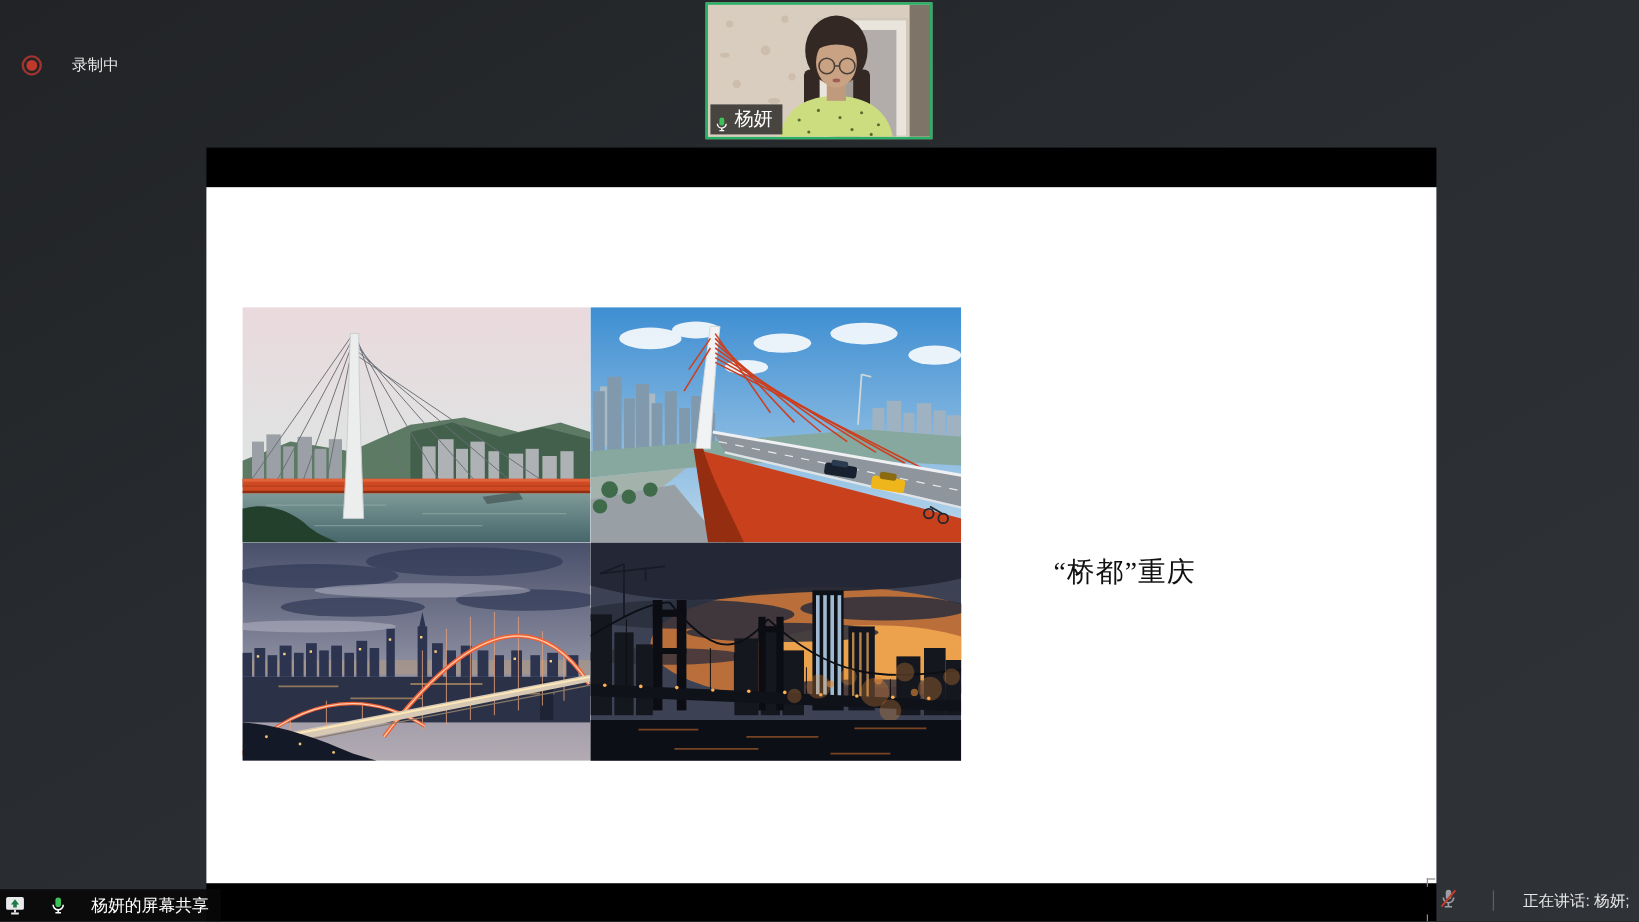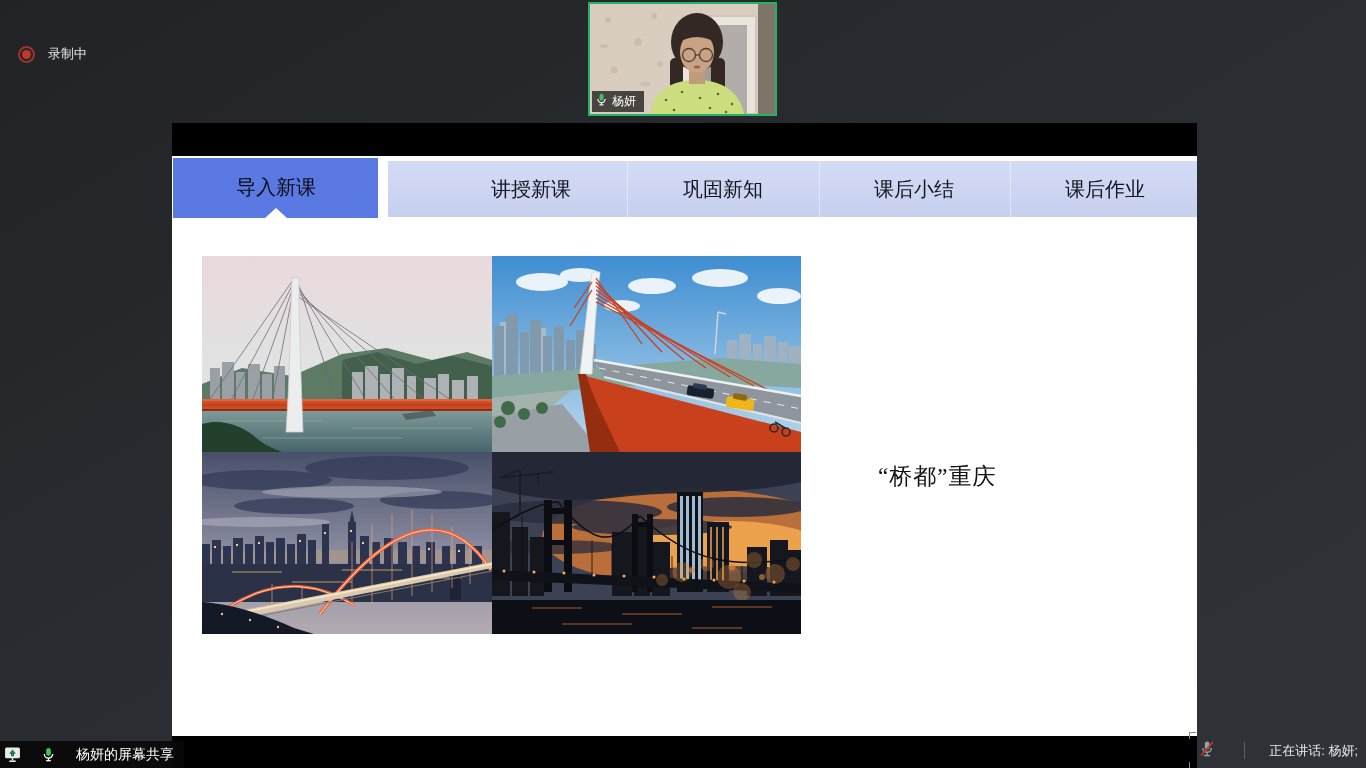--- a/index.html
+++ b/index.html
@@ -1,31 +1,31 @@
 <!DOCTYPE html>
 <html><head>
 <meta charset="utf-8">
 <style>
   html,body{margin:0;padding:0;background:#000;}
   .stage{position:relative;width:1366px;height:768px;overflow:hidden;
          background:linear-gradient(150deg,#212326 0%,#292c30 45%,#2f3237 100%);
          font-family:"Liberation Sans",sans-serif;}
 
   
-  .rec{position:absolute;left:18px;top:45px;display:flex;align-items:center;gap:13px;
+  .rec{position:absolute;left:18px;top:45px;display:flex;align-items:center;gap:25px;
        color:#e6e6e6;font-size:13px;}
   .rec-dot{width:13px;height:13px;border-radius:50%;border:2px solid #9e3430;position:relative;}
   .rec-dot::after{content:"";position:absolute;inset:2px;border-radius:50%;background:#c0392b;}
 
   
   .webcam{position:absolute;left:588px;top:2px;width:185px;height:110px;
           border:2px solid #25b264;background:#d8cdbf;}
   .webcam svg{display:block;}
-  .nametag{position:absolute;left:2px;bottom:2px;display:flex;align-items:flex-start;gap:4px;
-           background:rgba(16,16,16,.72);color:#fff;font-size:12px;padding:2px 8px 2px 3px;}
+  .nametag{position:absolute;left:2px;bottom:2px;display:flex;align-items:flex-end;gap:4px;
+           background:rgba(16,16,16,.72);color:#fff;font-size:16px;padding:2px 8px 2px 3px;}
 
   
   .strip-top{position:absolute;left:172px;top:123px;width:1025px;height:33px;background:#000;}
   .strip-bottom{position:absolute;left:172px;top:736px;width:1025px;height:32px;background:#000;}
 
   
   .slide{position:absolute;left:172px;top:156px;width:1025px;height:580px;background:#fff;}
   .tabbar{position:absolute;left:0;top:0;width:1025px;height:62px;}
   .lavender{position:absolute;left:216px;top:5px;right:0;height:56px;
             background:linear-gradient(#d4dbf5,#c6d0ef);}
@@ -120,32 +120,20 @@
         <line x1="5.5" y1="14.6" x2="10.5" y2="14.6" stroke="#fff" stroke-width="1.4"></line>
       </svg>
       <span>杨妍</span>
     </div>
   </div>
 
   <div class="strip-top"></div>
   <div class="strip-bottom"></div>
 
   <div class="slide">
-    <div class="tabbar">
-      <div class="lavender"></div>
-      <span class="tab-sep" style="left:455px"></span>
-      <span class="tab-sep" style="left:647px"></span>
-      <span class="tab-sep" style="left:838px"></span>
-      <div class="tab-active"></div>
-      <span class="tab-label on" style="left:104px">导入新课</span>
-      <span class="tab-label off" style="left:359px">讲授新课</span>
-      <span class="tab-label off" style="left:551px">巩固新知</span>
-      <span class="tab-label off" style="left:742px">课后小结</span>
-      <span class="tab-label off" style="left:933px">课后作业</span>
-    </div>
 
     <div class="collage">
 
       <svg viewBox="0 0 290 196" role="img" aria-label="cable-stayed bridge with white tower over river, daytime city and mountains">
         <defs>
           <linearGradient id="p1sky" x1="0" y1="0" x2="0" y2="1">
             <stop offset="0" stop-color="#ead9dd"></stop>
               <stop offset=".6" stop-color="#e0e3e2"></stop>
               <stop offset="1" stop-color="#d6dfdc"></stop>
           </linearGradient>

